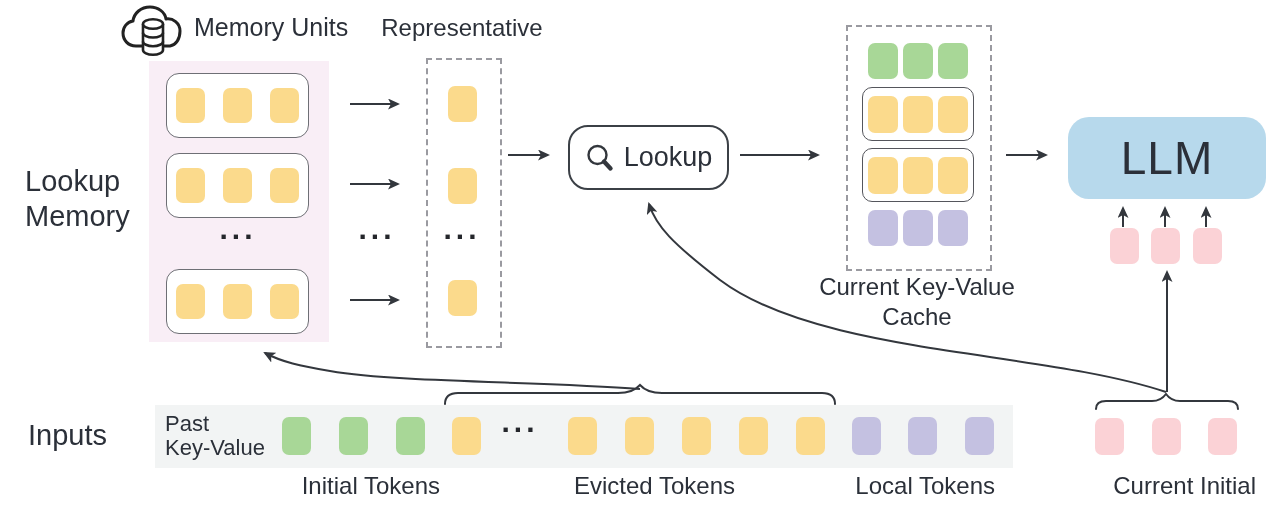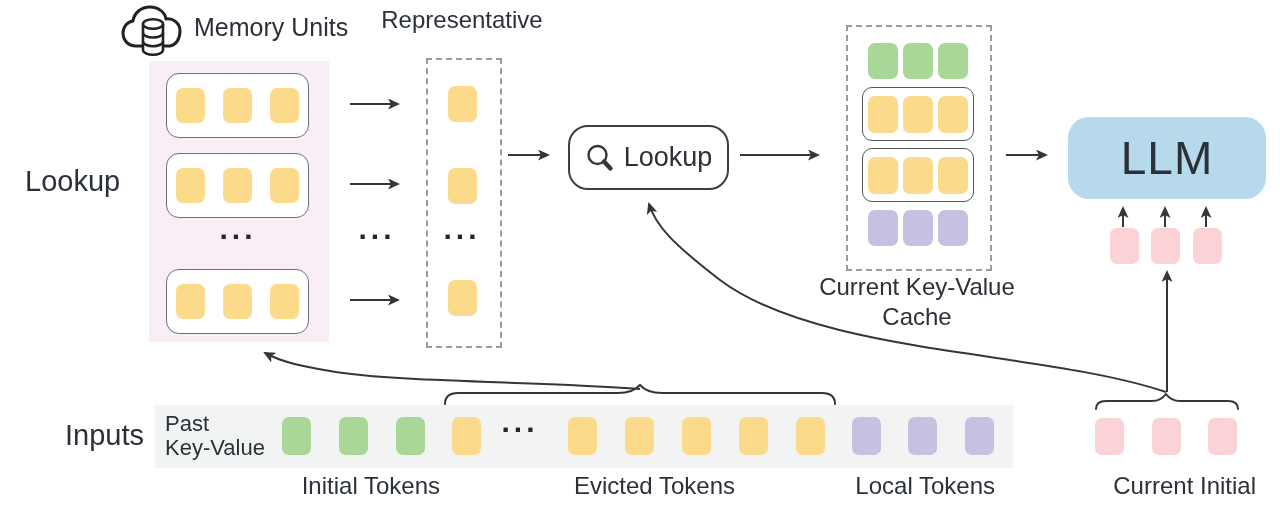--- a/index.html
+++ b/index.html
@@ -35,39 +35,40 @@
               border-radius:20px;display:flex;align-items:center;justify-content:center;gap:9px;
               font-size:27px;}
   
   .llm-box{left:1068px;top:117px;width:198px;height:82px;background:var(--blue);border-radius:21px;
            display:flex;align-items:center;justify-content:center;font-size:46px;letter-spacing:1px;}
   
   .input-strip{left:155px;top:405px;width:858px;height:63px;background:var(--stripbg);}
   .input-strip .t{height:38px;top:12px;}
   
   .context-label{left:25px;top:164px;font-size:29px;line-height:35px;}
-  .inputs-label{left:28px;top:419px;font-size:29px;margin-left:37px;}
+  .inputs-label{left:28px;top:419px;font-size:29px;}
   .memory-units-label{left:194px;top:13px;font-size:25px;}
-  .rep-label{left:372px;top:6px;width:180px;text-align:center;font-size:24px;line-height:27px;}
+  .rep-label{left:372px;top:14px;width:180px;text-align:center;font-size:24px;line-height:27px;}
   .cache-label{left:817px;top:272px;width:200px;text-align:center;font-size:24px;line-height:30px;}
   .past-kv{position:absolute;left:10px;top:7px;font-size:22px;line-height:24px;}
   .group-label{position:absolute;top:472px;width:180px;text-align:right;font-size:24px;}
   .dots{position:absolute;width:44px;height:30px;text-align:center;font-weight:700;font-size:30px;
         letter-spacing:4px;color:#24262B;line-height:30px;}
   .overlay{position:absolute;left:0;top:0;width:1280px;height:509px;pointer-events:none;}
   .overlay .ln{stroke:var(--arrow);stroke-width:2;fill:none;}
   .overlay .br{stroke:var(--arrow);stroke-width:2;fill:none;stroke-linecap:round;}
 </style>
 </head>
 <body>
 
 <div class="canvas">
 
   <div class="abs context-label">
     <div>Lookup</div>
+    <div>Memory</div>
   </div>
   <div class="abs inputs-label">Inputs</div>
 
   <svg class="abs" style="left:120px;top:2px" width="66" height="58" viewBox="0 0 66 58">
     <path d="M50,44 L16,44 C8,44 3,38 3,31 C3,25 7,20 13,19 C14,11 21,5 30,5 C38,5 45,10 46,17 C53,16 60,21 60,29 C60,37 56,43 50,44 Z" fill="#fff" stroke="#222" stroke-width="3" stroke-linejoin="round"></path>
     <g stroke="#222" stroke-width="2.6" fill="#fff">
       <path d="M23,22 v26 a10,4.8 0 0 0 20,0 v-26"></path>
       <ellipse cx="33" cy="22" rx="10" ry="4.8"></ellipse>
       <path d="M23,30.7 a10,4.8 0 0 0 20,0" fill="none"></path>
       <path d="M23,39.4 a10,4.8 0 0 0 20,0" fill="none"></path>

